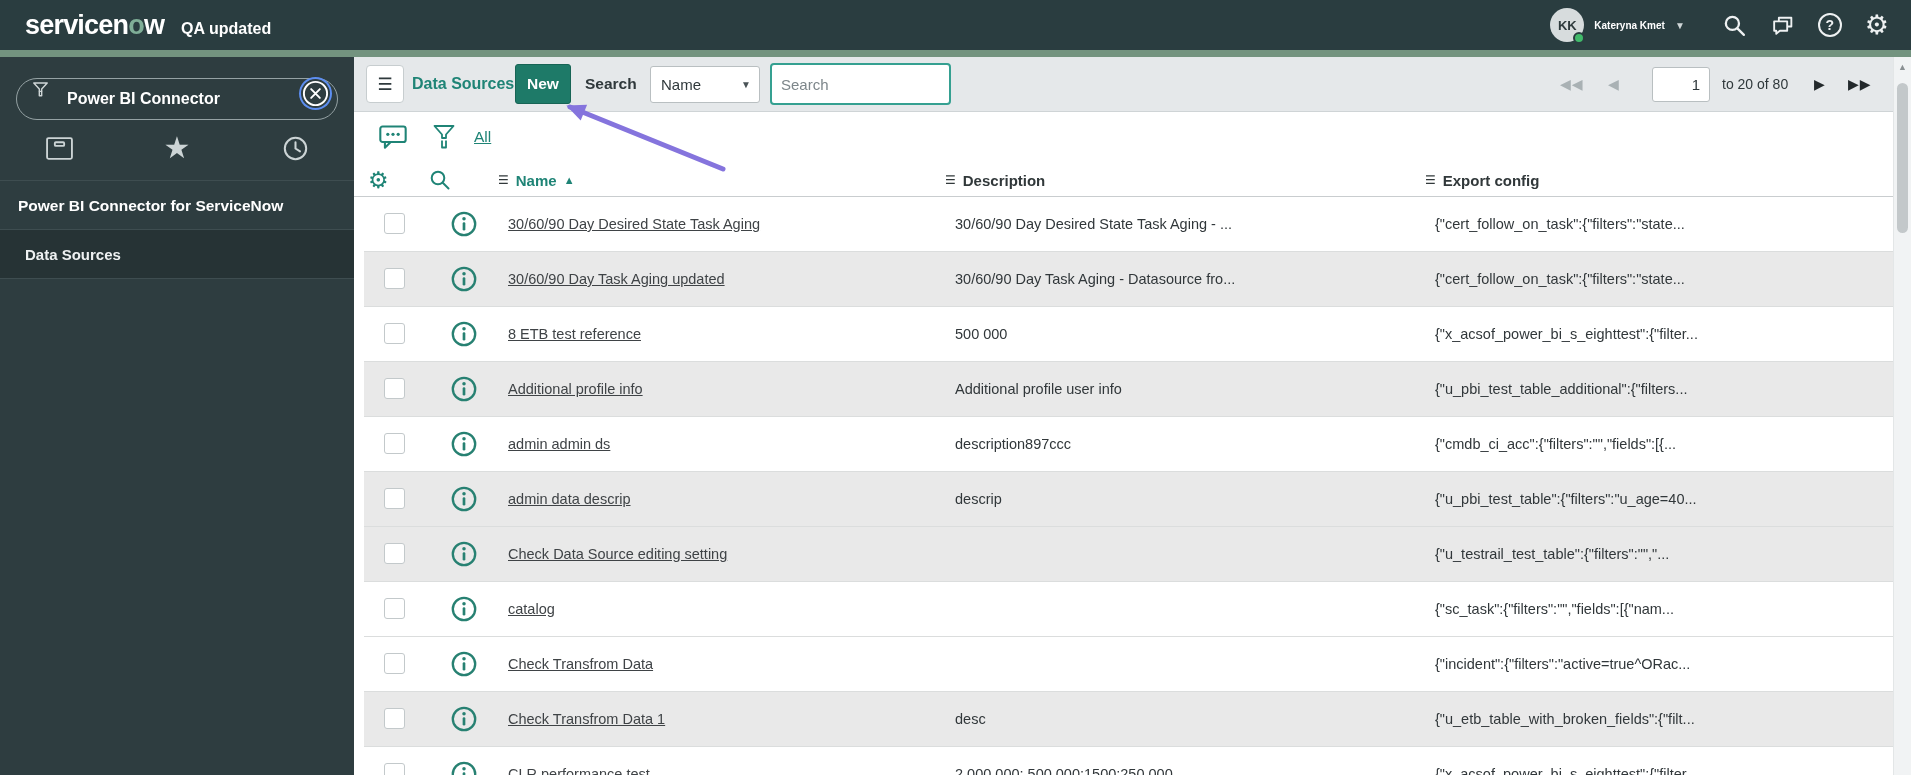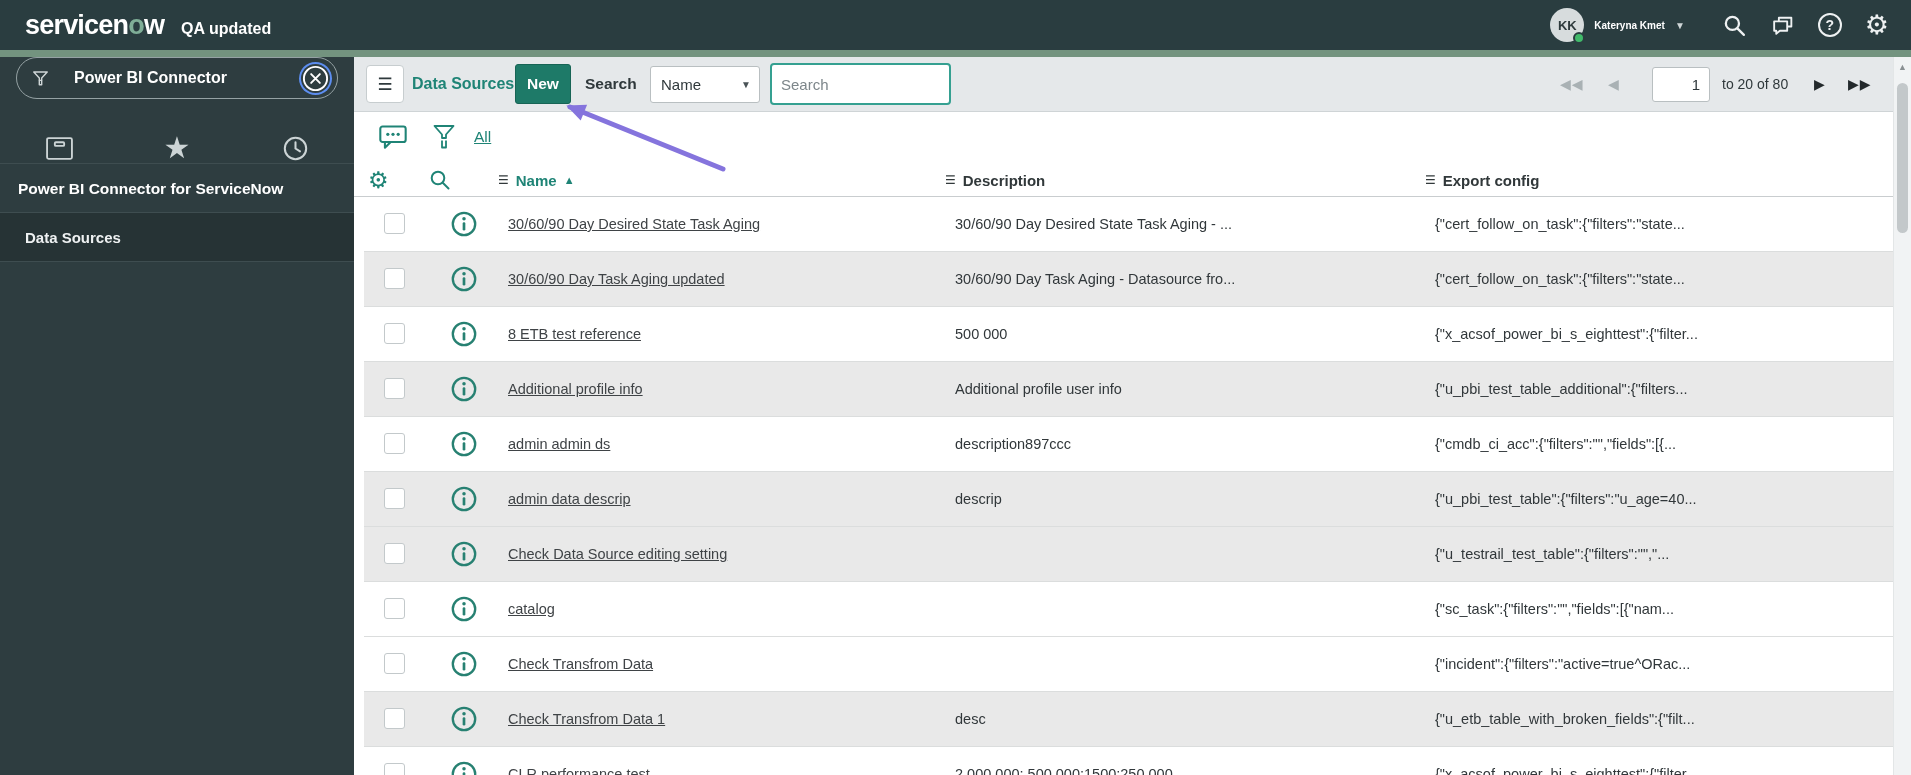--- a/index.html
+++ b/index.html
@@ -29,35 +29,35 @@
   .top-icon svg { width:100%; height:100%; display:block; }
   .help-circle { width:24px; height:24px; border:2px solid #eef1f2; border-radius:50%; color:#eef1f2;
                  display:flex; align-items:center; justify-content:center; font-size:14px; font-weight:bold; }
   .gear-glyph { font-size:27px; line-height:1; color:#eef1f2; }
 
   
   .green-bar { position:absolute; top:50px; left:0; width:1911px; height:7px; background:#73937f; z-index:5; }
 
   
   .sidebar { position:absolute; top:57px; left:0; width:354px; height:718px; background:#2e3d40; z-index:4; }
-  .filter-box { position:absolute; top:0; left:16px; width:322px; height:42px; border:1px solid #95a2a4;
-                border-radius:21px; display:flex; align-items:center; gap:24px; padding:0 7px 0 14px; }
+  .filter-box { position:absolute; top:21px; left:16px; width:322px; height:42px; border:1px solid #95a2a4;
+                border-radius:21px; display:flex; gap:17px; padding:0 7px 0 14px; }
   .filter-funnel { width:19px; height:20px; color:#cfd6d7; flex:none; }
   .filter-funnel svg { width:100%; height:100%; display:block; }
   .filter-input { flex:1; min-width:0; background:transparent; border:none; outline:none; color:#fff;
                   font-size:16px; font-weight:600; font-family:"Liberation Sans", sans-serif; }
   .clear-btn { width:29px; height:29px; border-radius:50%; flex:none; cursor:pointer;
                box-shadow:0 0 0 2px #5d8ef0; background:transparent; border:none; padding:0; }
   .clear-btn svg { width:100%; height:100%; display:block; color:#fff; }
   .sidebar-tabs { position:absolute; top:64px; left:0; width:100%; height:54px; display:flex; align-items:center;
                   justify-content:space-between; padding:0 44px; color:#ccd4d5; }
   .tab-ic { width:30px; height:30px; display:flex; align-items:center; justify-content:center; cursor:pointer; }
   .tab-ic svg { width:29px; height:27px; display:block; }
   .star-glyph { font-size:30px; line-height:1; }
-  .sidebar-menu { position:absolute; top:106px; left:0; width:100%; }
+  .sidebar-menu { position:absolute; top:123px; left:0; width:100%; }
   .menu-header { height:49px; line-height:49px; padding-left:18px; color:#fff; font-size:15.5px; font-weight:bold;
                  border-top:1px solid #3e4d50; white-space:nowrap; }
   .menu-item { height:50px; line-height:50px; padding-left:25px; color:#eef1f2; font-size:15px; font-weight:600;
                border-top:1px solid #3e4d50; cursor:pointer; }
   .menu-item.active { background:rgba(0,0,0,0.16); }
   .menu-item:last-child { border-bottom:1px solid #3e4d50; }
 
   
   .content { position:absolute; top:57px; left:354px; width:1539px; height:718px; background:#fff; z-index:3; }
 

